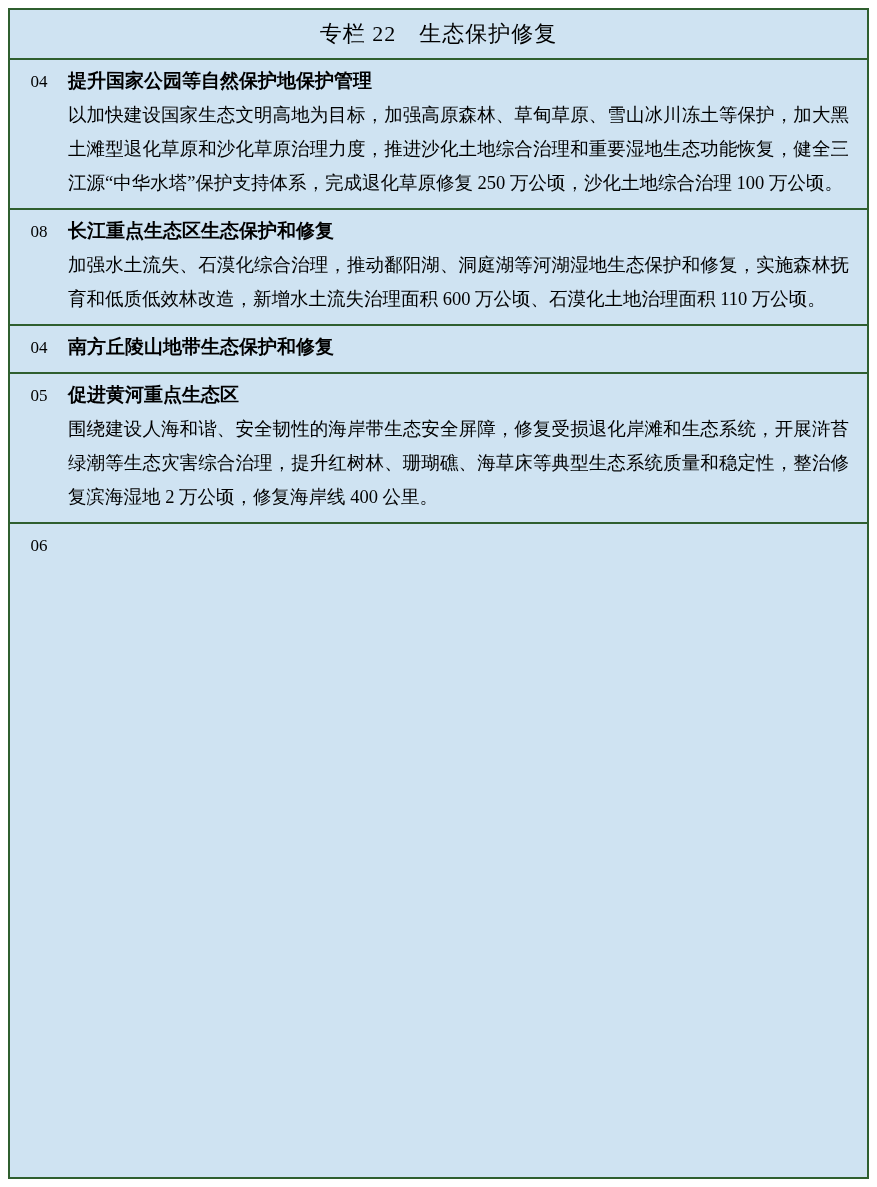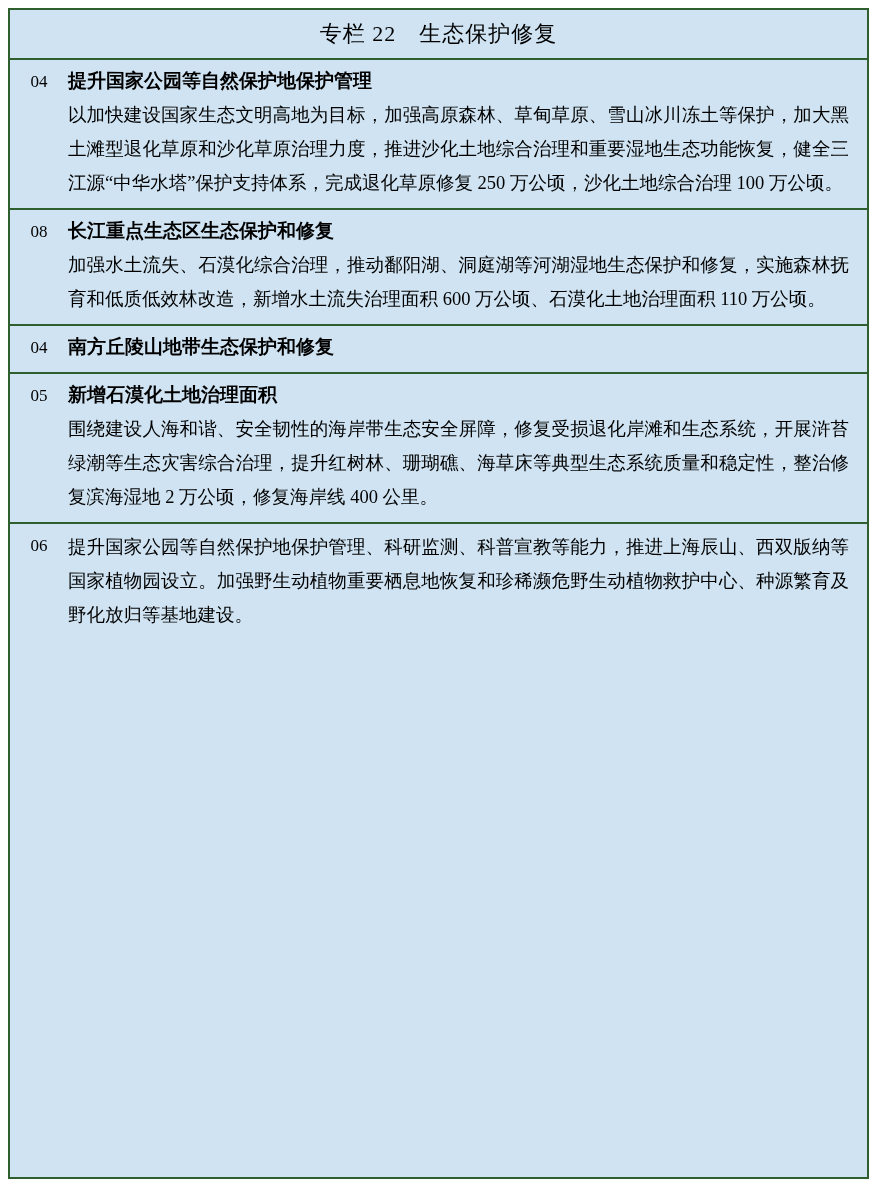--- a/index.html
+++ b/index.html
@@ -122,27 +122,26 @@
       <div class="row">
         <div class="num-col">04</div>
         <div class="body-col">
           <div class="item-title">南方丘陵山地带生态保护和修复</div>
         </div>
       </div>
 
       <div class="row">
         <div class="num-col">05</div>
         <div class="body-col">
-          <div class="item-title">新增石漠化土地治理面积</div>
+          <div class="item-title">促进黄河重点生态区</div>
           <div class="item-text">围绕建设人海和谐、安全韧性的海岸带生态安全屏障，修复受损退化岸滩和生态系统，开展浒苔绿潮等生态灾害综合治理，提升红树林、珊瑚礁、海草床等典型生态系统质量和稳定性，整治修复滨海湿地 2 万公顷，修复海岸线 400 公里。</div>
         </div>
       </div>
 
       <div class="row">
         <div class="num-col">06</div>
         <div class="body-col">
-          <div class="item-text">提升国家公园等自然保护地保护管理、科研监测、科普宣教等能力，推进上海辰山、西双版纳等国家植物园设立。加强野生动植物重要栖息地恢复和珍稀濒危野生动植物救护中心、种源繁育及野化放归等基地建设。</div>
         </div>
       </div>
 
     </div>
   </div>
 </div>
 
 </body></html>

